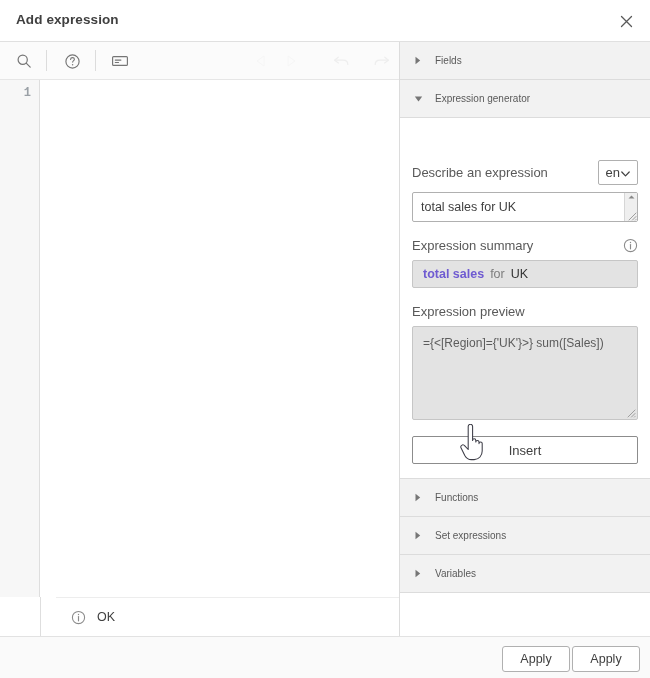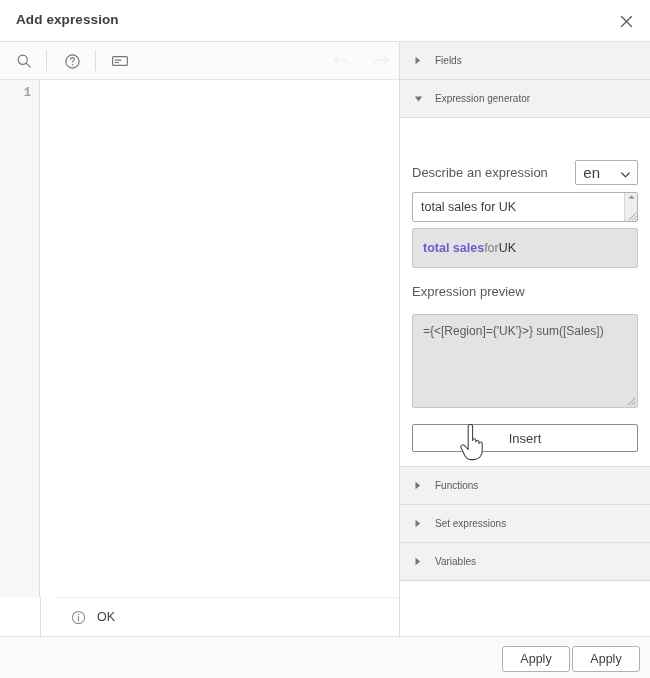--- a/index.html
+++ b/index.html
@@ -194,27 +194,27 @@
     height: 28px;
     margin-top: 28px;
   }
   .field-label {
     font-size: 13px;
     color: #595959;
   }
   .lang-select {
     display: inline-flex;
     align-items: center;
-    gap: 21px;
+    gap: 1px;
     border: 1px solid #b0b0b0;
     background: #ffffff;
     border-radius: 2px;
     height: 25px;
     padding: 0 7px;
-    font-size: 15px;
+    font-size: 13px;
     color: #404040;
     cursor: pointer;
     box-sizing: border-box;
     justify-content: space-between;
   }
 
   .describe-wrap {
     position: relative;
     margin-top: 6px;
     height: 30px;
@@ -263,30 +263,30 @@
 
   .summary-box {
     margin-top: 6px;
     min-height: 28px;
     border: 1px solid #c6c6c6;
     background: #e3e3e3;
     border-radius: 2px;
     box-sizing: border-box;
     display: flex;
     align-items: center;
-    padding: 12px 10px;
+    padding: 0 10px;
     font-size: 12.5px;
   }
   .tok-metric { color: #6f5bd1; font-weight: bold; }
-  .tok-plain  { color: #7d7d7d; margin: 0 0; }
+  .tok-plain  { color: #7d7d7d; margin: 0 6px; }
   .tok-dim    { color: #333333; font-weight: normal; }
 
   .preview-box {
     position: relative;
-    margin-top: 14px;
+    margin-top: 6px;
     height: 94px;
     border: 1px solid #c6c6c6;
     background: #e3e3e3;
     border-radius: 2px;
     box-sizing: border-box;
     padding: 8px 10px;
     font-size: 12px;
     color: #5c5c5c;
     line-height: 1.35;
     overflow: hidden;
@@ -464,20 +464,30 @@
         <span class="describe-scroll">
           <svg class="scroll-up" viewBox="0 0 7 4" aria-hidden="true">
               <path d="M0.5 3.4 L3.5 0.6 L6.5 3.4 Z" fill="#888888"></path>
             </svg>
         </span>
         <svg class="resize-grip" viewBox="0 0 11 11" aria-hidden="true">
           <path d="M10 3 L3 10 M10 6.5 L6.5 10 M10 9.5 L9.5 10" stroke="#9a9a9a" stroke-width="0.95" stroke-linecap="round"></path>
         </svg>
       </div>
 
+      <div class="section-label">
+        <span class="field-label">Expression summary</span>
+        <span class="info-icon">
+          <svg width="15" height="15" viewBox="0 0 15 15" aria-hidden="true">
+            <circle cx="7.5" cy="7.5" r="6.1" stroke="#8a8a8a" stroke-width="1.05" fill="none"></circle>
+            <path d="M7.5 6.6 v4.2" stroke="#8a8a8a" stroke-width="1.15" stroke-linecap="round"></path>
+            <circle cx="7.5" cy="4.5" r="0.68" fill="#8a8a8a"></circle>
+          </svg>
+        </span>
+      </div>
 
       <div class="summary-box">
         <span class="tok-metric">total sales</span>
         <span class="tok-plain">for</span>
         <span class="tok-dim">UK</span>
       </div>
 
       <div class="section-label">
         <span class="field-label">Expression preview</span>
       </div>

